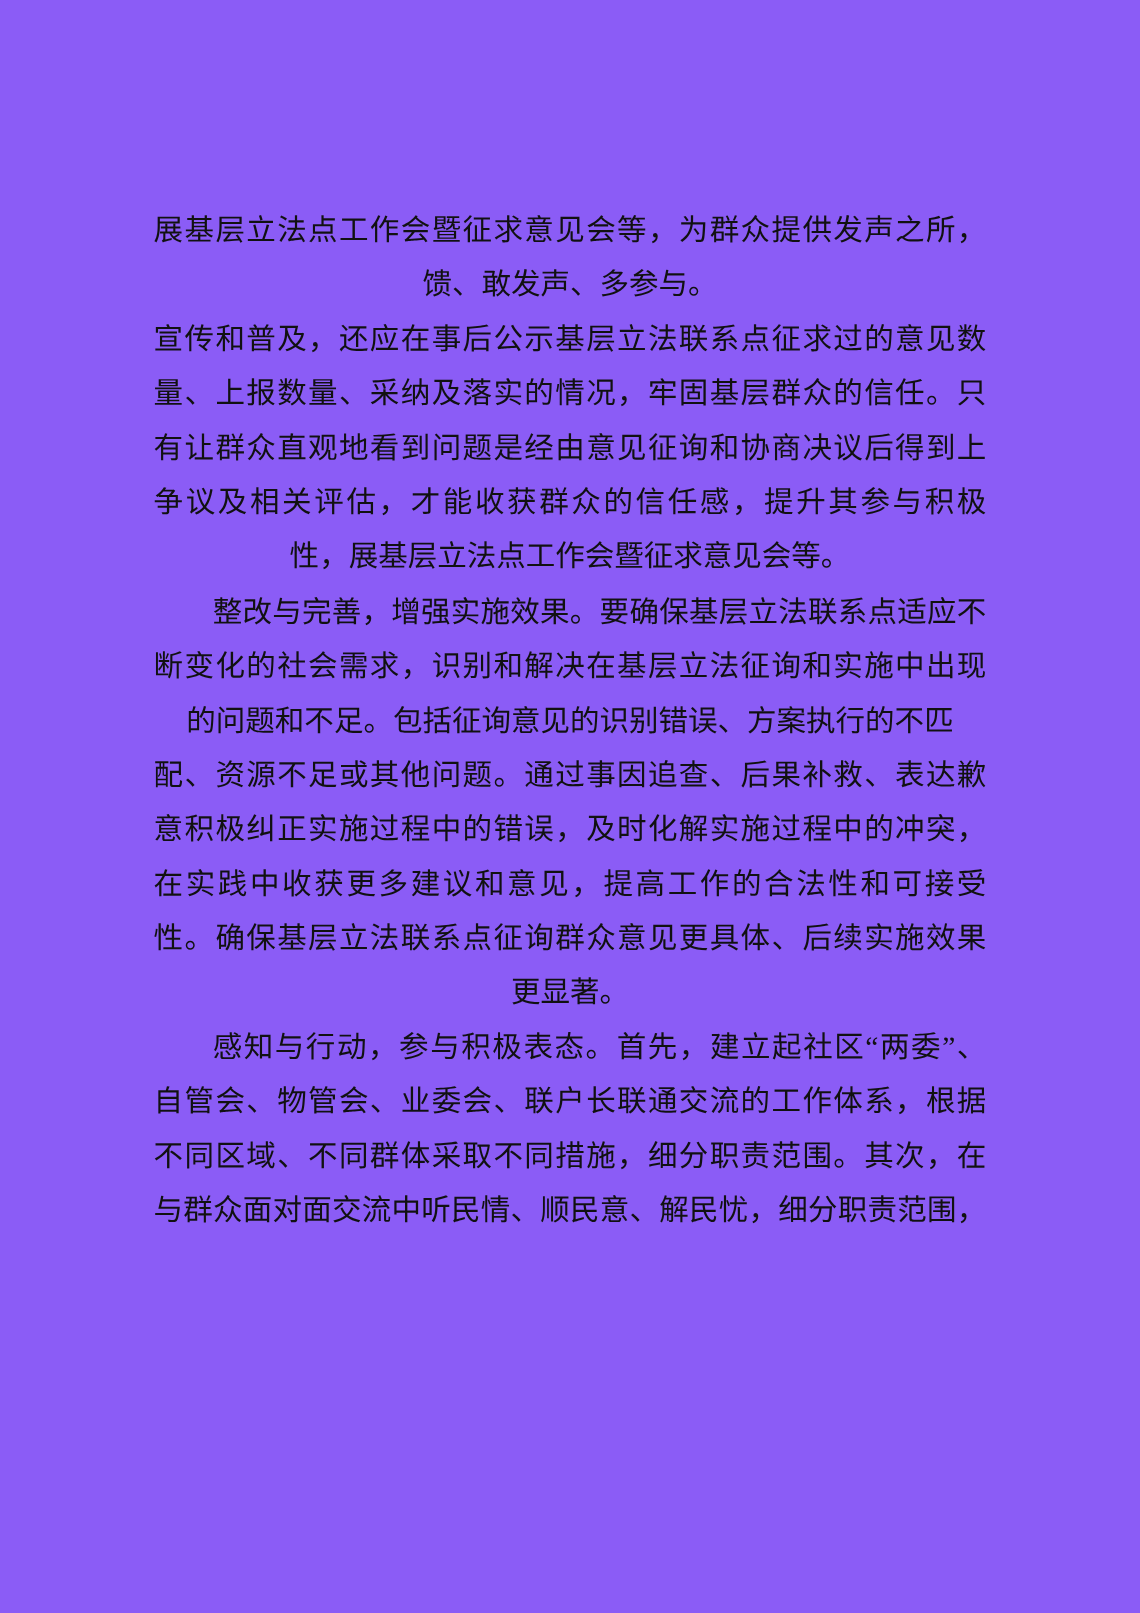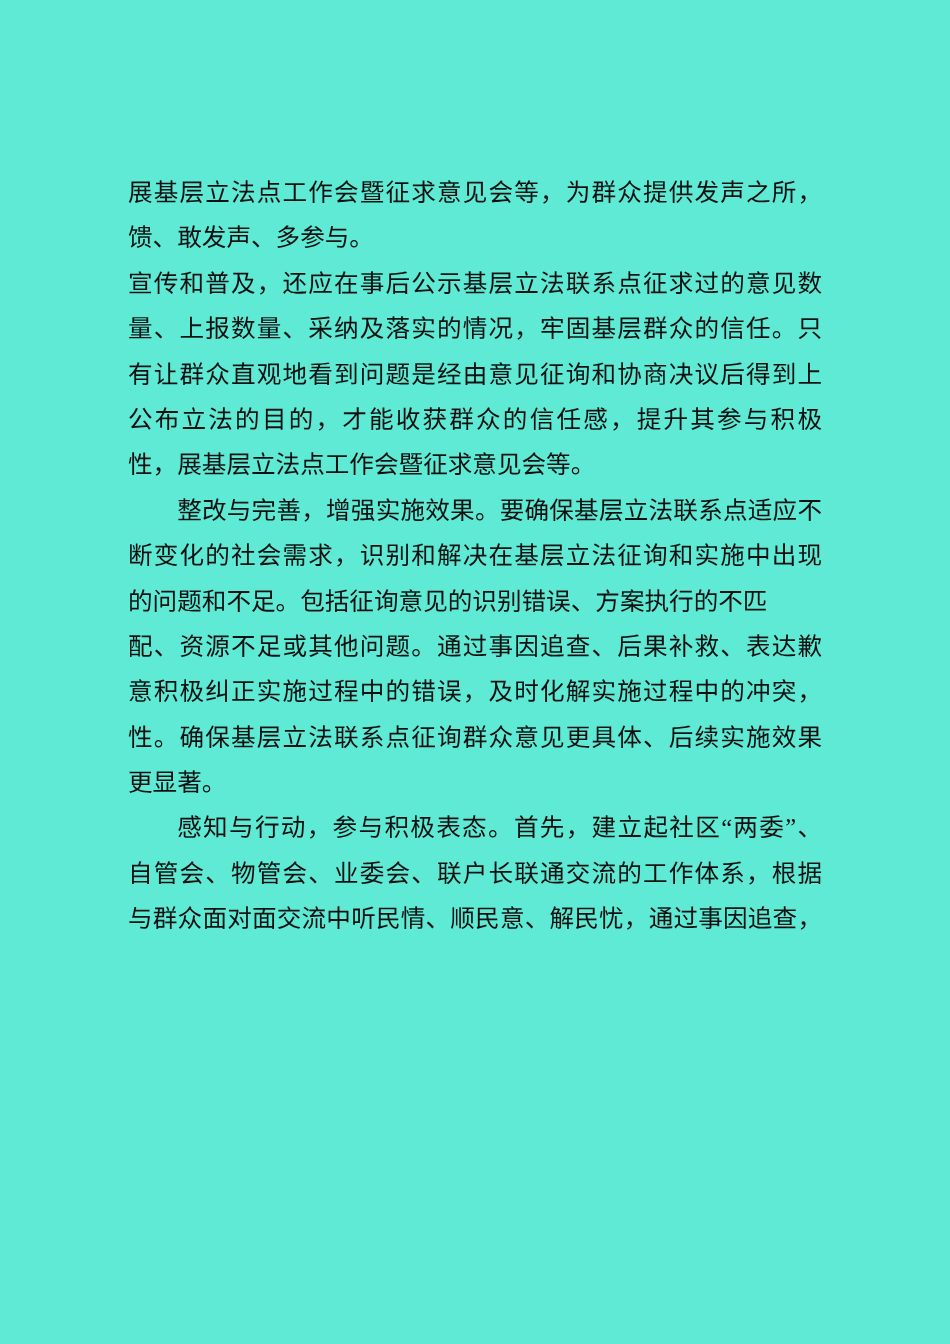--- a/index.html
+++ b/index.html
@@ -4,38 +4,38 @@
 <style>
   html, body {
     margin: 0;
     padding: 0;
     background: #ffffff;
   }
   .page {
     position: relative;
     width: 950px;
     height: 1344px;
-    background: #5eead4;
+    background: #8b5cf6;
     overflow: hidden;
   }
   .text-block {
     position: absolute;
     left: 128px;
     top: 170px;
     width: 694px;
     font-family: "Liberation Serif", "DejaVu Serif", serif;
     font-size: 24.6px;
     font-weight: 400;
     color: #111111;
     letter-spacing: 0;
   }
   .line {
     height: 45.4px;
     line-height: 45.4px;
-    text-align: left;
+    text-align: center;
     white-space: nowrap;
   }
   .line.full {
     white-space: normal;
     text-align: justify;
     text-align-last: justify;
     -moz-text-align-last: justify;
   }
   .line.indent {
     padding-left: 49.2px; 
@@ -48,26 +48,28 @@
 <body>
 
 <div class="page">
   <div class="text-block">
 
   <div class="line full">展基层立法点工作会暨征求意见会等，为群众提供发声之所，</div>
       <div class="line">馈、敢发声、多参与。</div>
       <div class="line full">宣传和普及，还应在事后公示基层立法联系点征求过的意见数</div>
       <div class="line full">量、上报数量、采纳及落实的情况，牢固基层群众的信任。只</div>
       <div class="line full">有让群众直观地看到问题是经由意见征询和协商决议后得到上</div>
-      <div class="line full">公布立法的目的，才能收获群众的信任感，提升其参与积极</div>
+      <div class="line full">争议及相关评估，才能收获群众的信任感，提升其参与积极</div>
       <div class="line">性，展基层立法点工作会暨征求意见会等。</div>
       <div class="line full indent">整改与完善，增强实施效果。要确保基层立法联系点适应不</div>
       <div class="line full">断变化的社会需求，识别和解决在基层立法征询和实施中出现</div>
       <div class="line">的问题和不足。包括征询意见的识别错误、方案执行的不匹</div>
       <div class="line full">配、资源不足或其他问题。通过事因追查、后果补救、表达歉</div>
       <div class="line full">意积极纠正实施过程中的错误，及时化解实施过程中的冲突，</div>
+      <div class="line full">在实践中收获更多建议和意见，提高工作的合法性和可接受</div>
       <div class="line full">性。确保基层立法联系点征询群众意见更具体、后续实施效果</div>
       <div class="line">更显著。</div>
       <div class="line full indent">感知与行动，参与积极表态。首先，建立起社区“两委”、</div>
       <div class="line full">自管会、物管会、业委会、联户长联通交流的工作体系，根据</div>
-      <div class="line full">与群众面对面交流中听民情、顺民意、解民忧，通过事因追查，</div>
+      <div class="line full">不同区域、不同群体采取不同措施，细分职责范围。其次，在</div>
+      <div class="line full">与群众面对面交流中听民情、顺民意、解民忧，细分职责范围，</div>
     </div>
 </div>
 
 </body></html>

